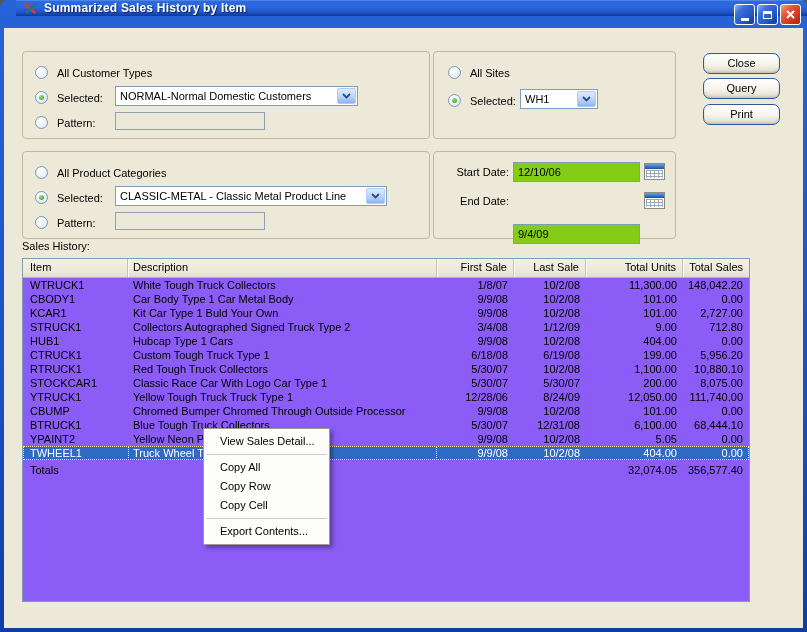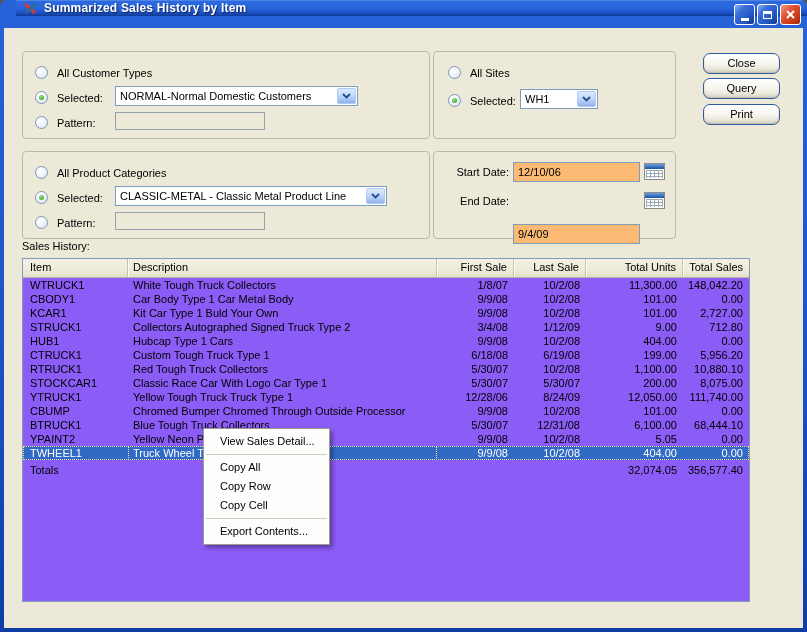--- a/index.html
+++ b/index.html
@@ -27,21 +27,21 @@
   .radio{width:13px;height:13px;border-radius:50%;box-sizing:border-box;border:1px solid #7b96b4;
     background:radial-gradient(circle at 35% 30%,#ffffff 0%,#eef2f6 55%,#d7dee8 100%);position:relative;flex:0 0 auto;}
   .radio.checked::after{content:"";position:absolute;left:3px;top:3px;width:5px;height:5px;border-radius:50%;
     background:radial-gradient(circle at 35% 30%,#8ee07e,#2f9e22);}
   .combo{position:absolute;height:20px;box-sizing:border-box;border:1px solid #7f9db9;background:#fff;}
   .combo-text{position:absolute;left:4px;top:0;line-height:18px;white-space:nowrap;}
   .combo-btn{position:absolute;right:1px;top:1px;bottom:1px;width:17px;border:1px solid #aecbf7;border-radius:2px;
     background:linear-gradient(180deg,#dcebfd 0%,#c3d9fa 45%,#a4c2f2 80%,#8fb0ec 100%);
     display:flex;align-items:center;justify-content:center;}
   .dis-input{position:absolute;height:18px;box-sizing:border-box;border:1px solid #93a0ae;background:#ece9d8;}
-  .text-input{position:absolute;height:20px;box-sizing:border-box;border:1px solid #7f9db9;background:#fdba74;line-height:18px;padding-left:4px;}
+  .text-input{position:absolute;height:20px;box-sizing:border-box;border:1px solid #7f9db9;background:#84cc16;line-height:18px;padding-left:4px;}
   .cal-icon{position:absolute;width:21px;height:17px;box-sizing:border-box;border:1px solid #8a8a8a;background:#fff;}
   .cal-top{position:absolute;left:0;right:0;top:0;height:5px;background:linear-gradient(180deg,#6aa0e8,#1b4f9e);}
   .cal-grid{position:absolute;left:1px;right:1px;top:6px;bottom:1px;
     background-image:repeating-linear-gradient(to right,#9aa8b8 0 1px,transparent 1px 4px),
                      repeating-linear-gradient(to bottom,#9aa8b8 0 1px,transparent 1px 3px);}
   .push-btn{position:absolute;left:699px;width:77px;height:21px;box-sizing:border-box;
     border:1px solid #2f5a9e;border-radius:7px;text-align:center;line-height:19px;
     background:linear-gradient(180deg,#ffffff 0%,#f7f5ee 50%,#ece9dd 75%,#d6d2c2 100%);
     box-shadow:inset 0 1px 0 #fff, inset 0 -1px 2px rgba(150,140,120,.35);}
   .section-label{position:absolute;left:18px;top:212px;}

